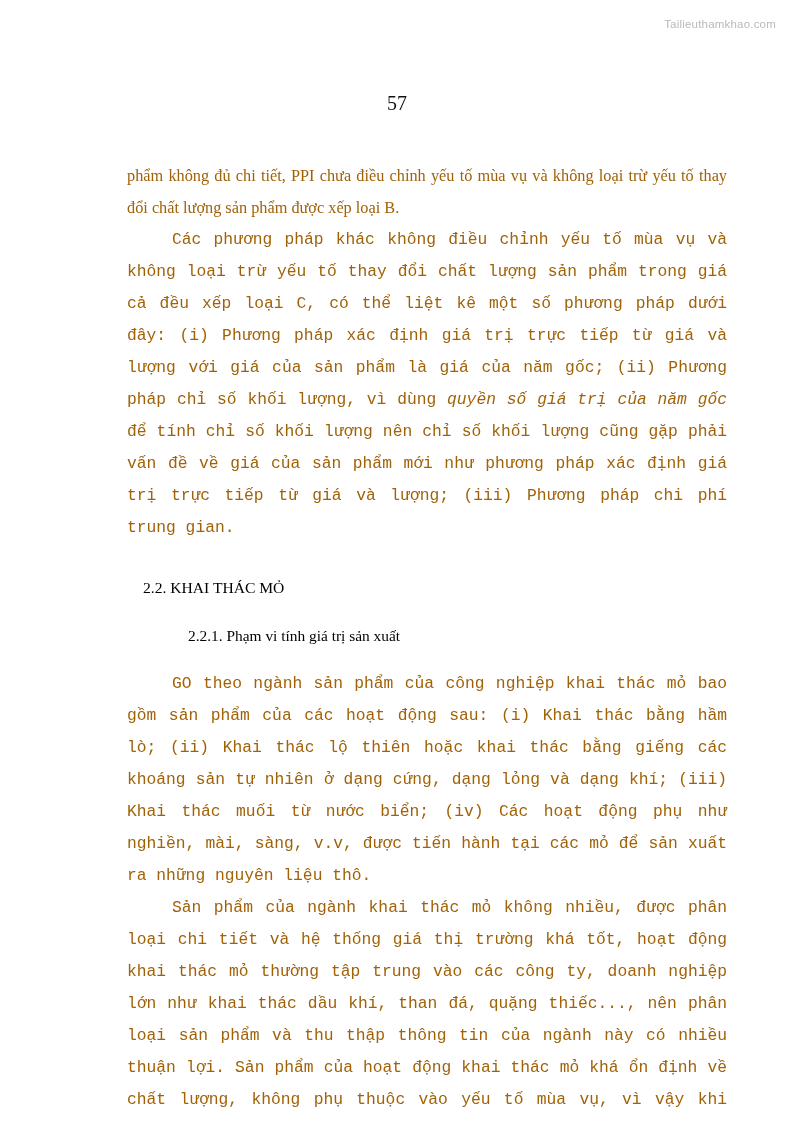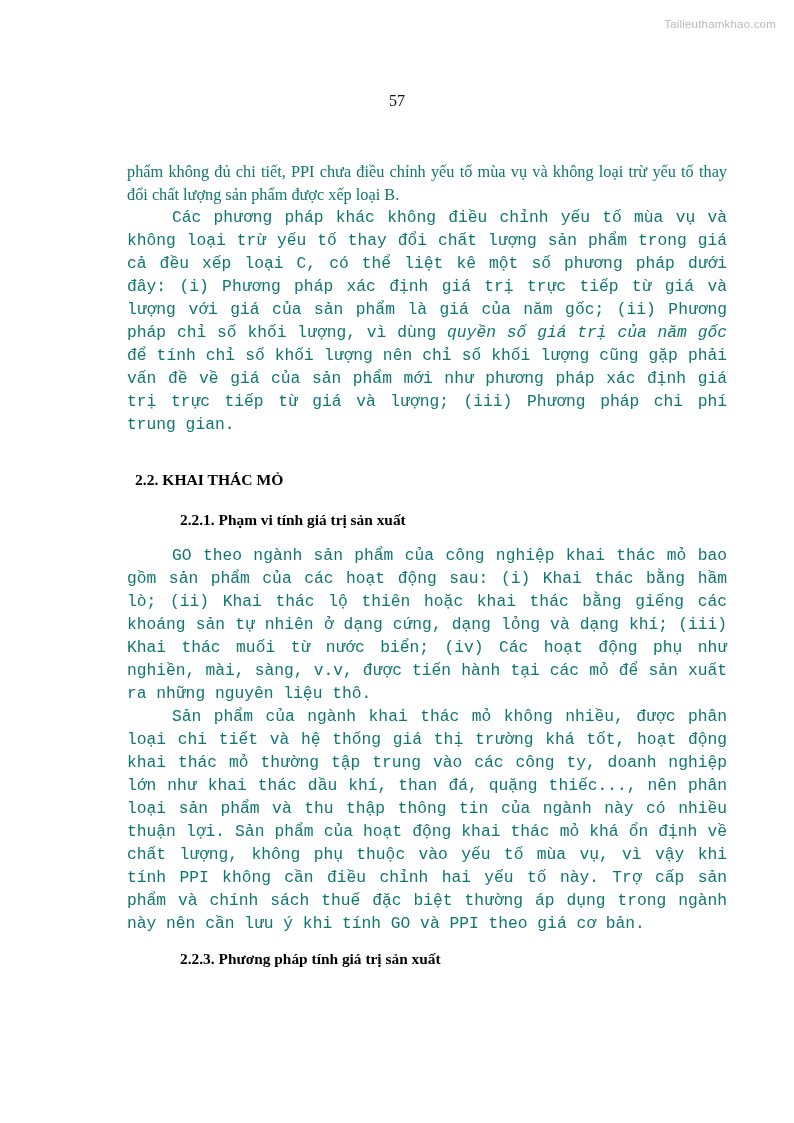--- a/index.html
+++ b/index.html
@@ -28,48 +28,48 @@
     color: #b9b9b9;
     letter-spacing: 0.2px;
     user-select: none;
   }
   .page-number {
     position: absolute;
     top: 92px;
     left: 0;
     right: 0;
     text-align: center;
-    font-size: 16px;
+    font-size: 20px;
     color: #111;
   }
   .content {
     position: absolute;
     top: 160px;
     left: 127px;
     width: 600px;
   }
   p {
     margin: 0 0 0 0;
     font-size: 16.3px;
-    line-height: 23px;
-    color: #0f766e;
+    line-height: 32px;
+    color: #a16207;
     text-align: justify;
     text-justify: inter-word;
     hyphens: none;
   }
   p.indent {
     text-indent: 45px;
     font-family: Liberation Mono, monospace;
   }
   .heading {
-    font-weight: bold;
+    font-weight: normal;
     font-size: 15.6px;
     line-height: 32px;
     color: #000;
-    margin: 8px;
+    margin: 16px;
   }
   .heading.lvl2 {
     margin-top: 22px;
   }
   .heading.lvl3 {
     text-indent: 45px;
     font-size: 15.4px;
   }
   .gap-small { height: 6px; }
   i { font-style: italic; }

